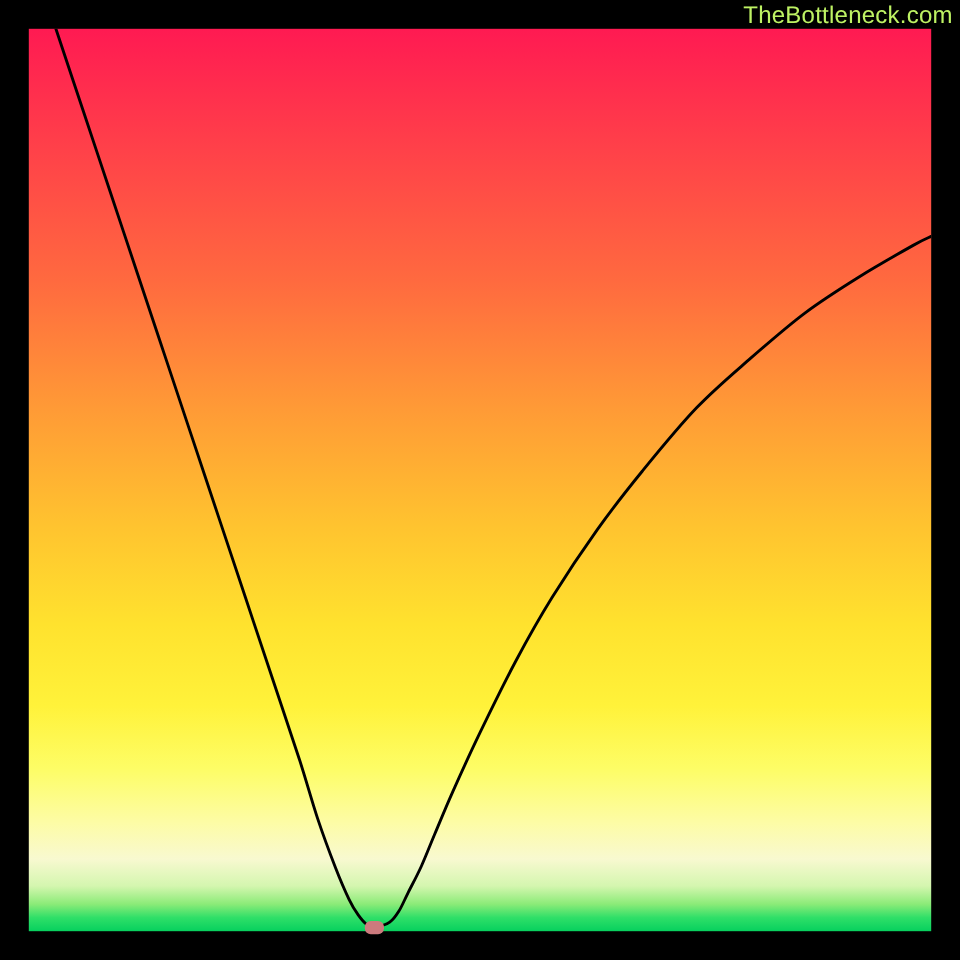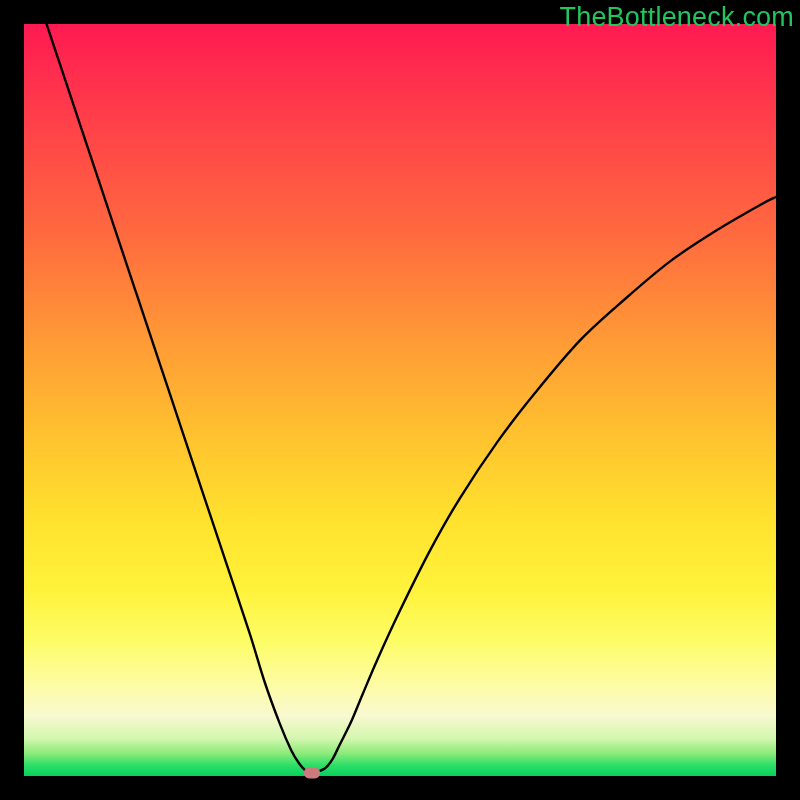--- a/index.html
+++ b/index.html
@@ -41,22 +41,22 @@
       #d4f6af 95%,
       #8beb78 97%,
       #2fdf68 98.5%,
       #07d05e 100%
     );
   }
   .watermark {
     position: absolute;
     top: 2px;
     right: 6px;
-    color: #22c55e;
-    font-size: 27px;
+    color: #bef264;
+    font-size: 20px;
     letter-spacing: 0.2px;
     user-select: none;
   }
   svg.curve {
     position: absolute;
     left: 0;
     top: 0;
     width: 752px;
     height: 752px;
     pointer-events: none;

